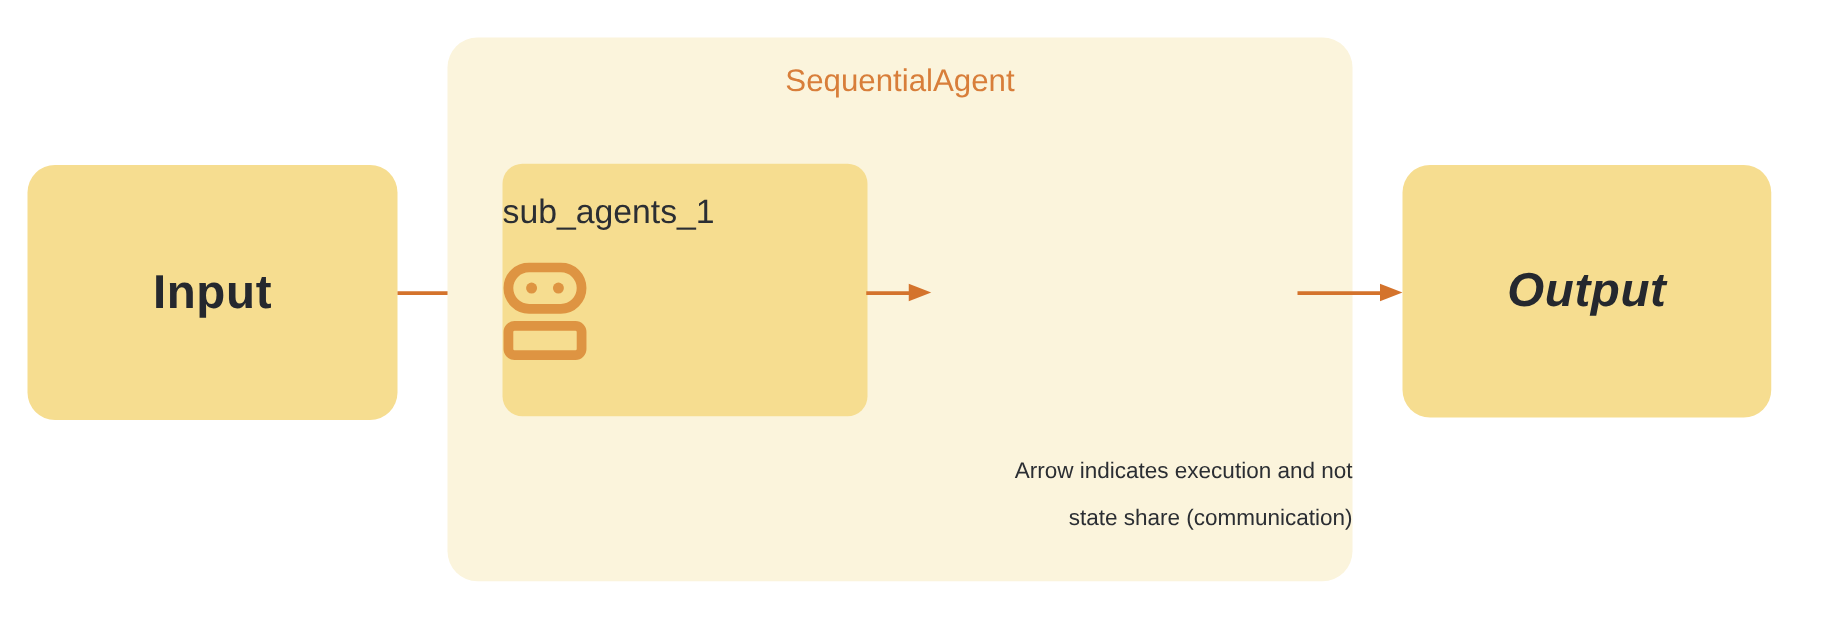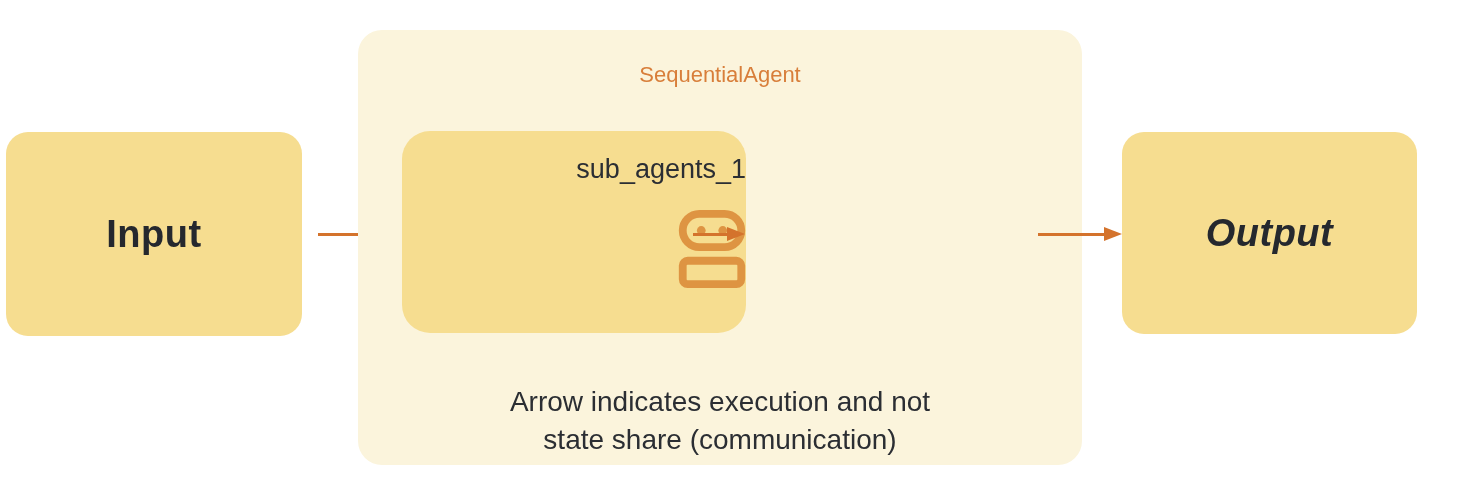--- a/index.html
+++ b/index.html
@@ -21,68 +21,67 @@
   }
   .stage { position: relative; width: 1462px; height: 504px; }
 
   
   .node {
     position: absolute;
     background: var(--node-fill);
     border-radius: 22px;
     display: flex; align-items: center; justify-content: center;
   }
-  .node-input  { left: 6px;   top: 132px; width: 296px; height: 204px; }
+  .node-input  { left: 22px;   top: 132px; width: 296px; height: 204px; }
   .node-output { left: 1122px; top: 132px; width: 295px; height: 202px; font-style: italic; }
   .endpoint-label {
     font-size: 38px; font-weight: 700; color: var(--text-dark);
     letter-spacing: 0.5px;
   }
 
   
   .group {
     position: absolute;
     left: 358px; top: 30px; width: 724px; height: 435px;
     background: var(--group-fill);
     border-radius: 24px;
   }
   .group-title {
-    padding-top: 28px;
+    padding-top: 18px;
     text-align: center;
-    font-size: 22px; font-weight: 500;
+    font-size: 25px; font-weight: 500;
     color: var(--title-orange);
     line-height: 34px;
   }
 
   
   .sub-node {
     position: absolute;
-    top: 101px; width: 344px; height: 202px;
+    top: 101px; width: 292px; height: 202px;
     background: var(--node-fill);
-    border-radius: 28px;
-    display: flex; flex-direction: column; align-items: flex-end;
+    border-radius: 16px;
+    display: flex; flex-direction: column; align-items: flex-start;
   }
   .sub-node-1 { left: 44px; }
   .sub-node-2 { left: 387px; }
   .sub-label {
     padding-top: 22px;
     font-size: 27px; font-weight: 400;
     color: var(--caption-dark);
     line-height: 32px;
   }
   .robot-icon { margin-top: 25px; display: block; color: var(--icon-orange); }
 
   
   .caption {
     position: absolute;
     left: 0; top: 327px; width: 100%;
-    text-align: center;
-    font-size: 28px; line-height: 38px;
+    text-align: right;
+    font-size: 18px; line-height: 38px;
     color: var(--caption-dark);
-    margin-top: 26px;
   }
 
   
   .arrow { position: absolute; height: 14px; top: 227px; }
   .arrow .shaft {
     position: absolute; left: 0; top: 5.5px; height: 3px;
     width: calc(100% - 15px);
     background: var(--arrow-orange);
   }
   .arrow .head {

